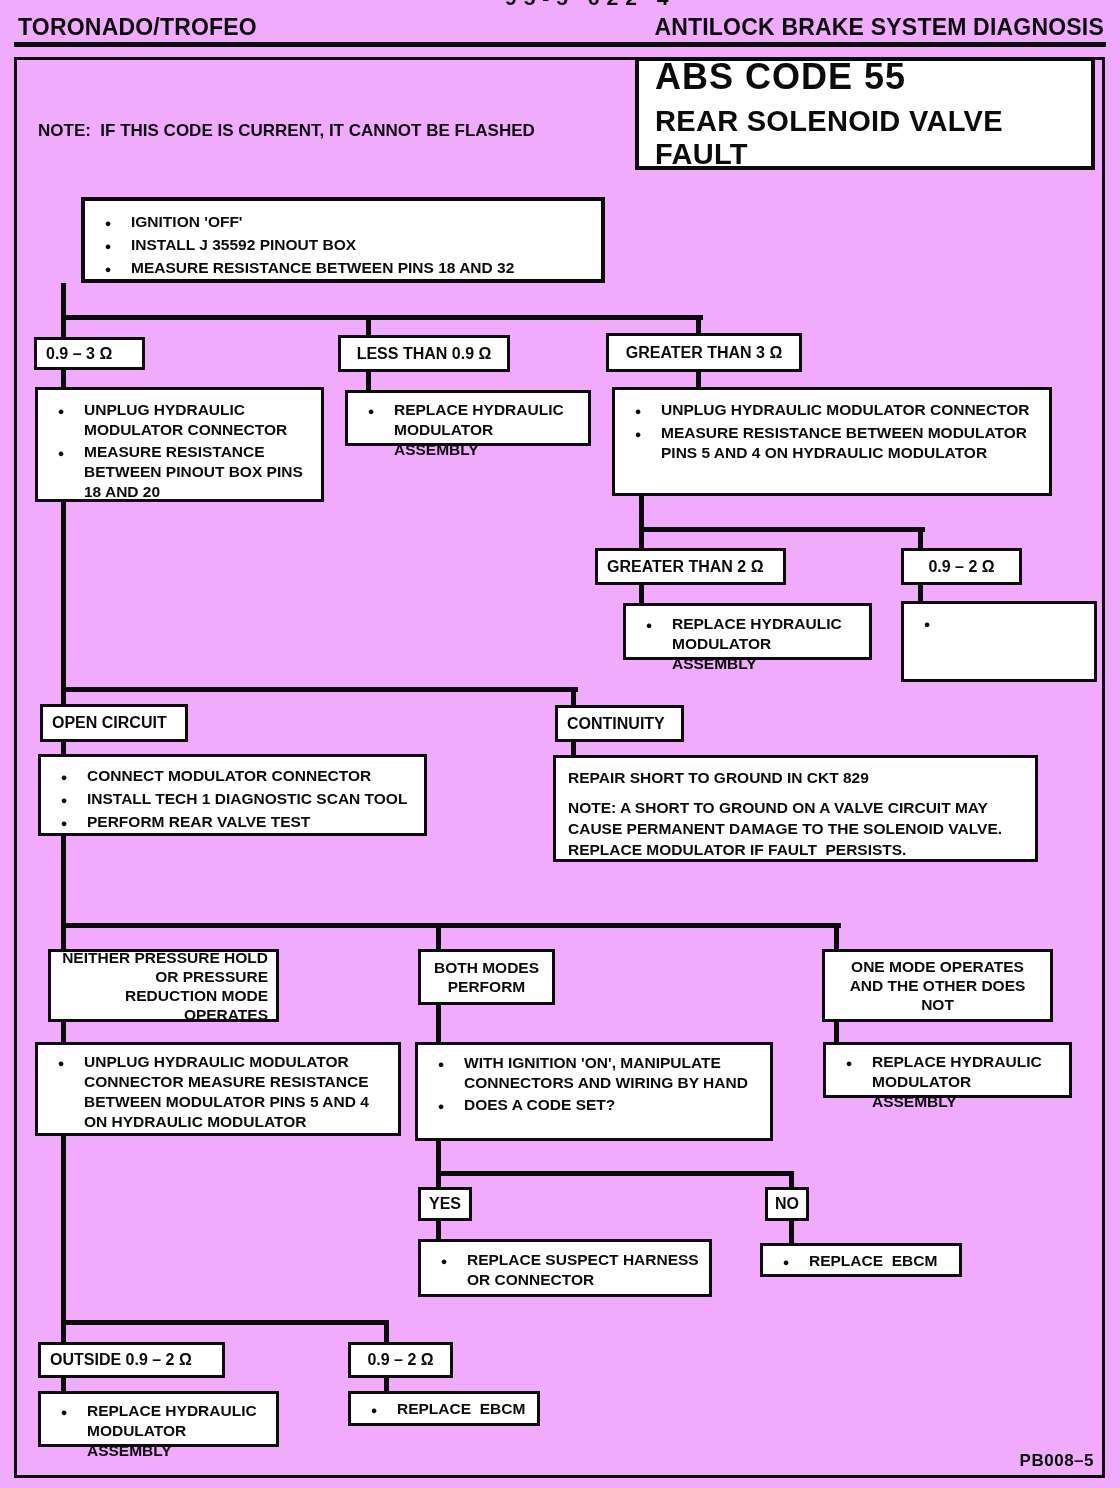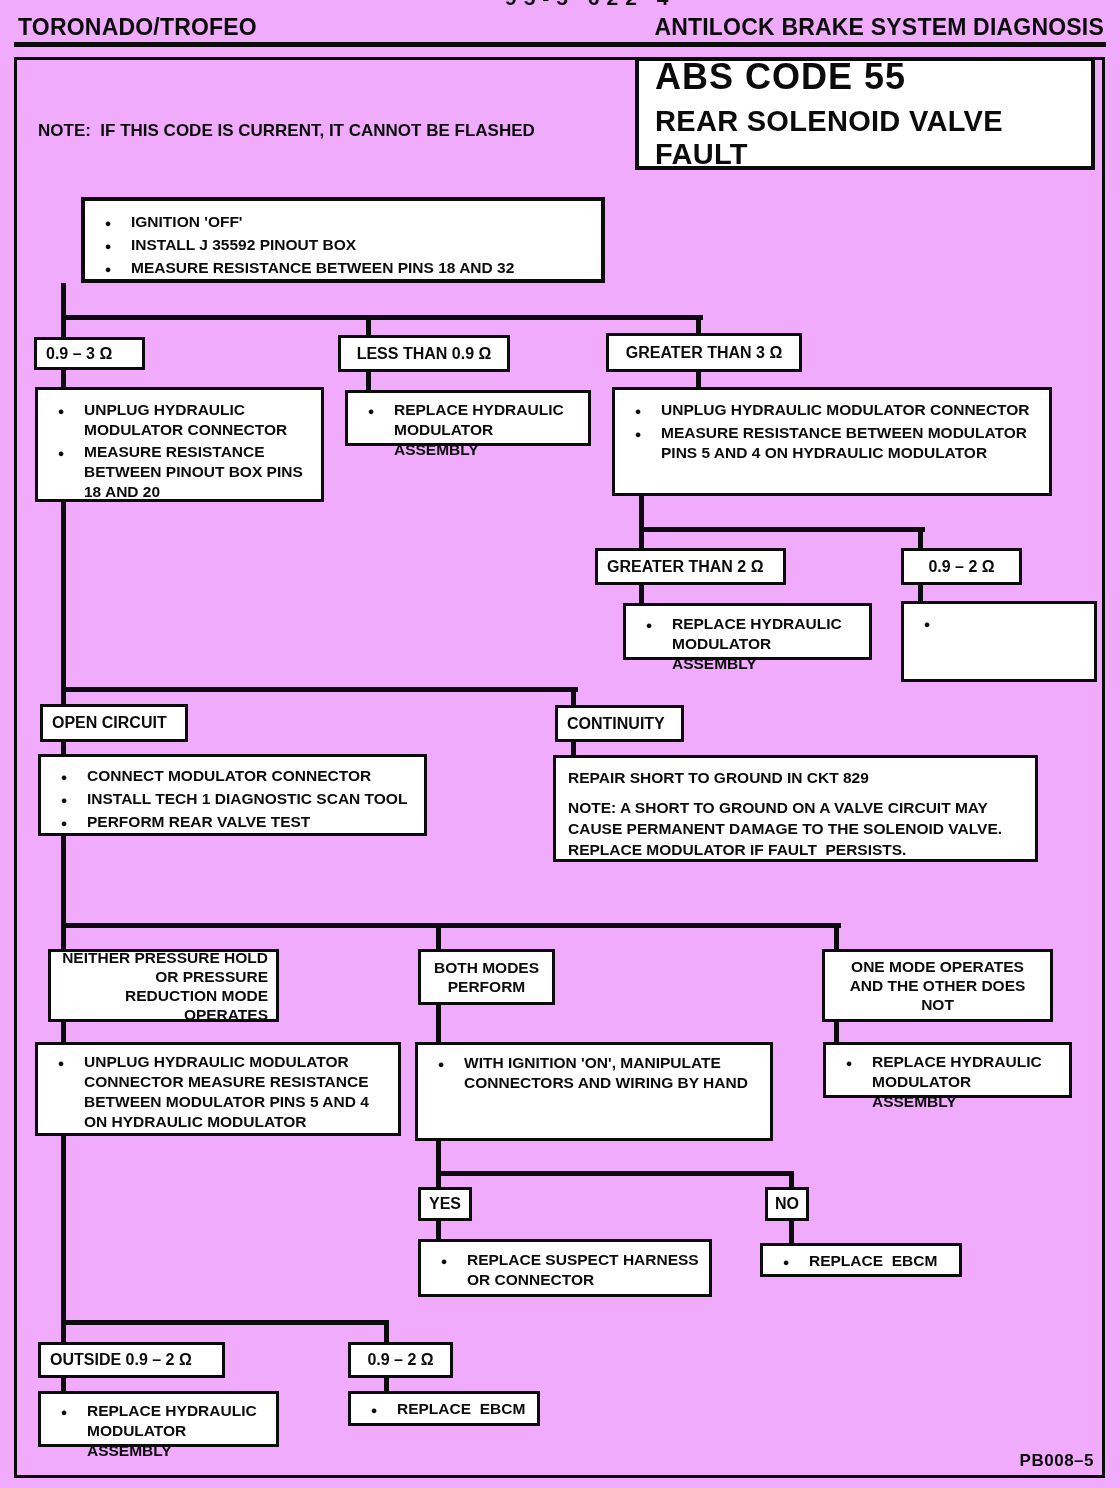--- a/index.html
+++ b/index.html
@@ -190,20 +190,24 @@
           <span class="txt">UNPLUG HYDRAULIC MODULATOR CONNECTOR MEASURE RESISTANCE BETWEEN MODULATOR PINS 5 AND 4 ON HYDRAULIC MODULATOR</span>
         </div>
     </div>
   </div>
   <div class="box" style="left:415px;top:1042px;width:358px;height:99px;">
     <div class="blts" style="padding-top:6px;">
       <div class="bullet">
           <span class="dot"></span>
           <span class="txt">WITH IGNITION 'ON', MANIPULATE CONNECTORS AND WIRING BY HAND</span>
         </div>
+      <div class="bullet">
+          <span class="dot"></span>
+          <span class="txt">DOES A CODE SET?</span>
+        </div>
     </div>
   </div>
   <div class="box" style="left:823px;top:1042px;width:249px;height:56px;">
     <div class="blts" style="padding-top:5px;">
       <div class="bullet">
           <span class="dot"></span>
           <span class="txt">REPLACE HYDRAULIC MODULATOR ASSEMBLY</span>
         </div>
     </div>
   </div>

